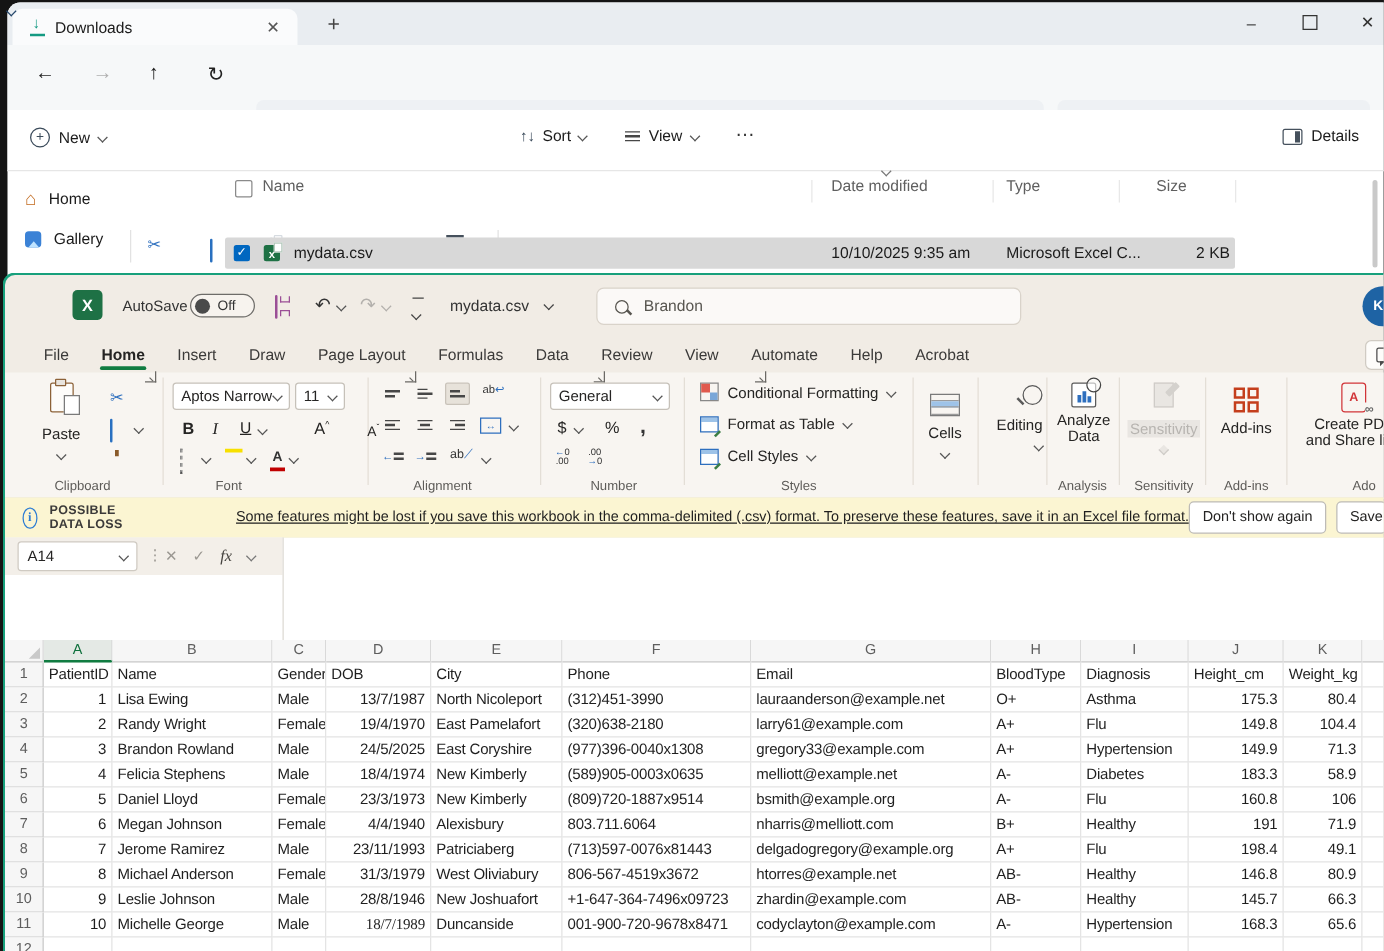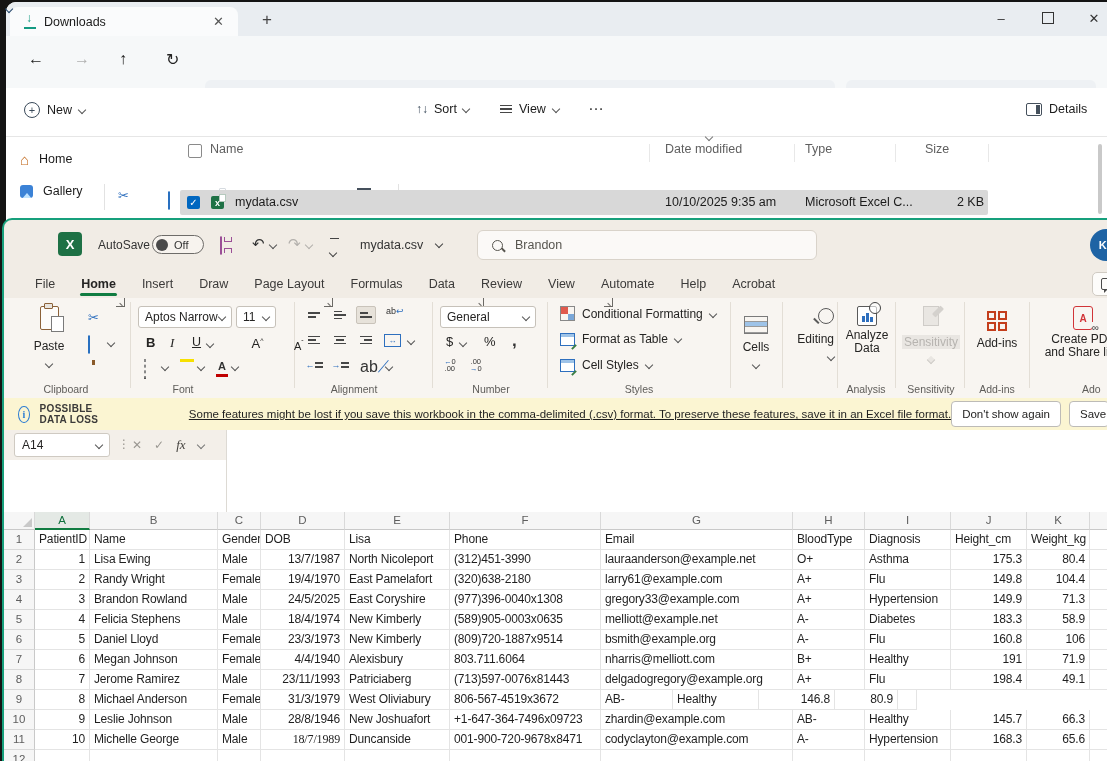--- a/index.html
+++ b/index.html
@@ -414,21 +414,21 @@
             <i class="b2"></i>
           </span>
         </span>
       <span class="abs alignbox" style="left:326px;top:58px;">
           <span style="color:#2e6fbe;font-size:9px;">→</span>
           <span class="bars">
             <i class="b2"></i>
             <i class="b2"></i>
           </span>
         </span>
-      <span class="abs" style="left:356px;top:60px;font-size:16px;color:#333;">ab<span style="color:#2e6fbe;">⟋</span></span>
+      <span class="abs" style="left:356px;top:60px;font-size:10px;color:#333;">ab<span style="color:#2e6fbe;">⟋</span></span>
       <span class="abs chv sm" style="left:382px;top:66px;color:#555;"></span>
       <div class="glabel abs" style="left:312px;width:76px;">Alignment</div>
       <span class="dlg abs" style="left:414px;bottom:5px;"></span>
 
       
       <div class="sel abs" style="left:436px;top:8px;width:96px;height:22px;">
         <span>General</span>
           <span class="chv sm" style="color:#555;"></span>
       </div>
       <span class="abs ribtxt" style="left:442px;top:36px;font-size:13px;">$</span>
@@ -564,21 +564,21 @@
           <div class="gh" style="width: 76px;">J</div>
           <div class="gh" style="width: 63px;">K</div>
           <div class="gh" style="width: 19px;"></div>
         </div>
         <div class="grow">
           <div class="gr" style="width: 31px;">1</div>
           <div class="gc" style="width: 55px; text-align: left;">PatientID</div>
           <div class="gc" style="width: 128px; text-align: left;">Name</div>
           <div class="gc" style="width: 43px; text-align: left;">Gender</div>
           <div class="gc" style="width: 84px; text-align: left;">DOB</div>
-          <div class="gc" style="width: 105px; text-align: left;">Lisa</div>
+          <div class="gc" style="width: 105px; text-align: left;">City</div>
           <div class="gc" style="width: 151px; text-align: left;">Phone</div>
           <div class="gc" style="width: 192px; text-align: left;">Email</div>
           <div class="gc" style="width: 72px; text-align: left;">BloodType</div>
           <div class="gc" style="width: 86px; text-align: left;">Diagnosis</div>
           <div class="gc" style="width: 76px; text-align: left;">Height_cm</div>
           <div class="gc" style="width: 63px; text-align: left;">Weight_kg</div>
           <div class="gc" style="width: 19px;"></div>
         </div>
         <div class="grow">
           <div class="gr" style="width: 31px;">2</div>
@@ -686,20 +686,21 @@
           <div class="gc" style="width: 19px;"></div>
         </div>
         <div class="grow">
           <div class="gr" style="width: 31px;">9</div>
           <div class="gc" style="width: 55px; text-align: right;">8</div>
           <div class="gc" style="width: 128px; text-align: left;">Michael Anderson</div>
           <div class="gc" style="width: 43px; text-align: left;">Female</div>
           <div class="gc" style="width: 84px; text-align: right;">31/3/1979</div>
           <div class="gc" style="width: 105px; text-align: left;">West Oliviabury</div>
           <div class="gc" style="width: 151px; text-align: left;">806-567-4519x3672</div>
+          <div class="gc" style="width: 192px; text-align: left;">htorres@example.net</div>
           <div class="gc" style="width: 72px; text-align: left;">AB-</div>
           <div class="gc" style="width: 86px; text-align: left;">Healthy</div>
           <div class="gc" style="width: 76px; text-align: right;">146.8</div>
           <div class="gc" style="width: 63px; text-align: right;">80.9</div>
           <div class="gc" style="width: 19px;"></div>
         </div>
         <div class="grow">
           <div class="gr" style="width: 31px;">10</div>
           <div class="gc" style="width: 55px; text-align: right;">9</div>
           <div class="gc" style="width: 128px; text-align: left;">Leslie Johnson</div>

